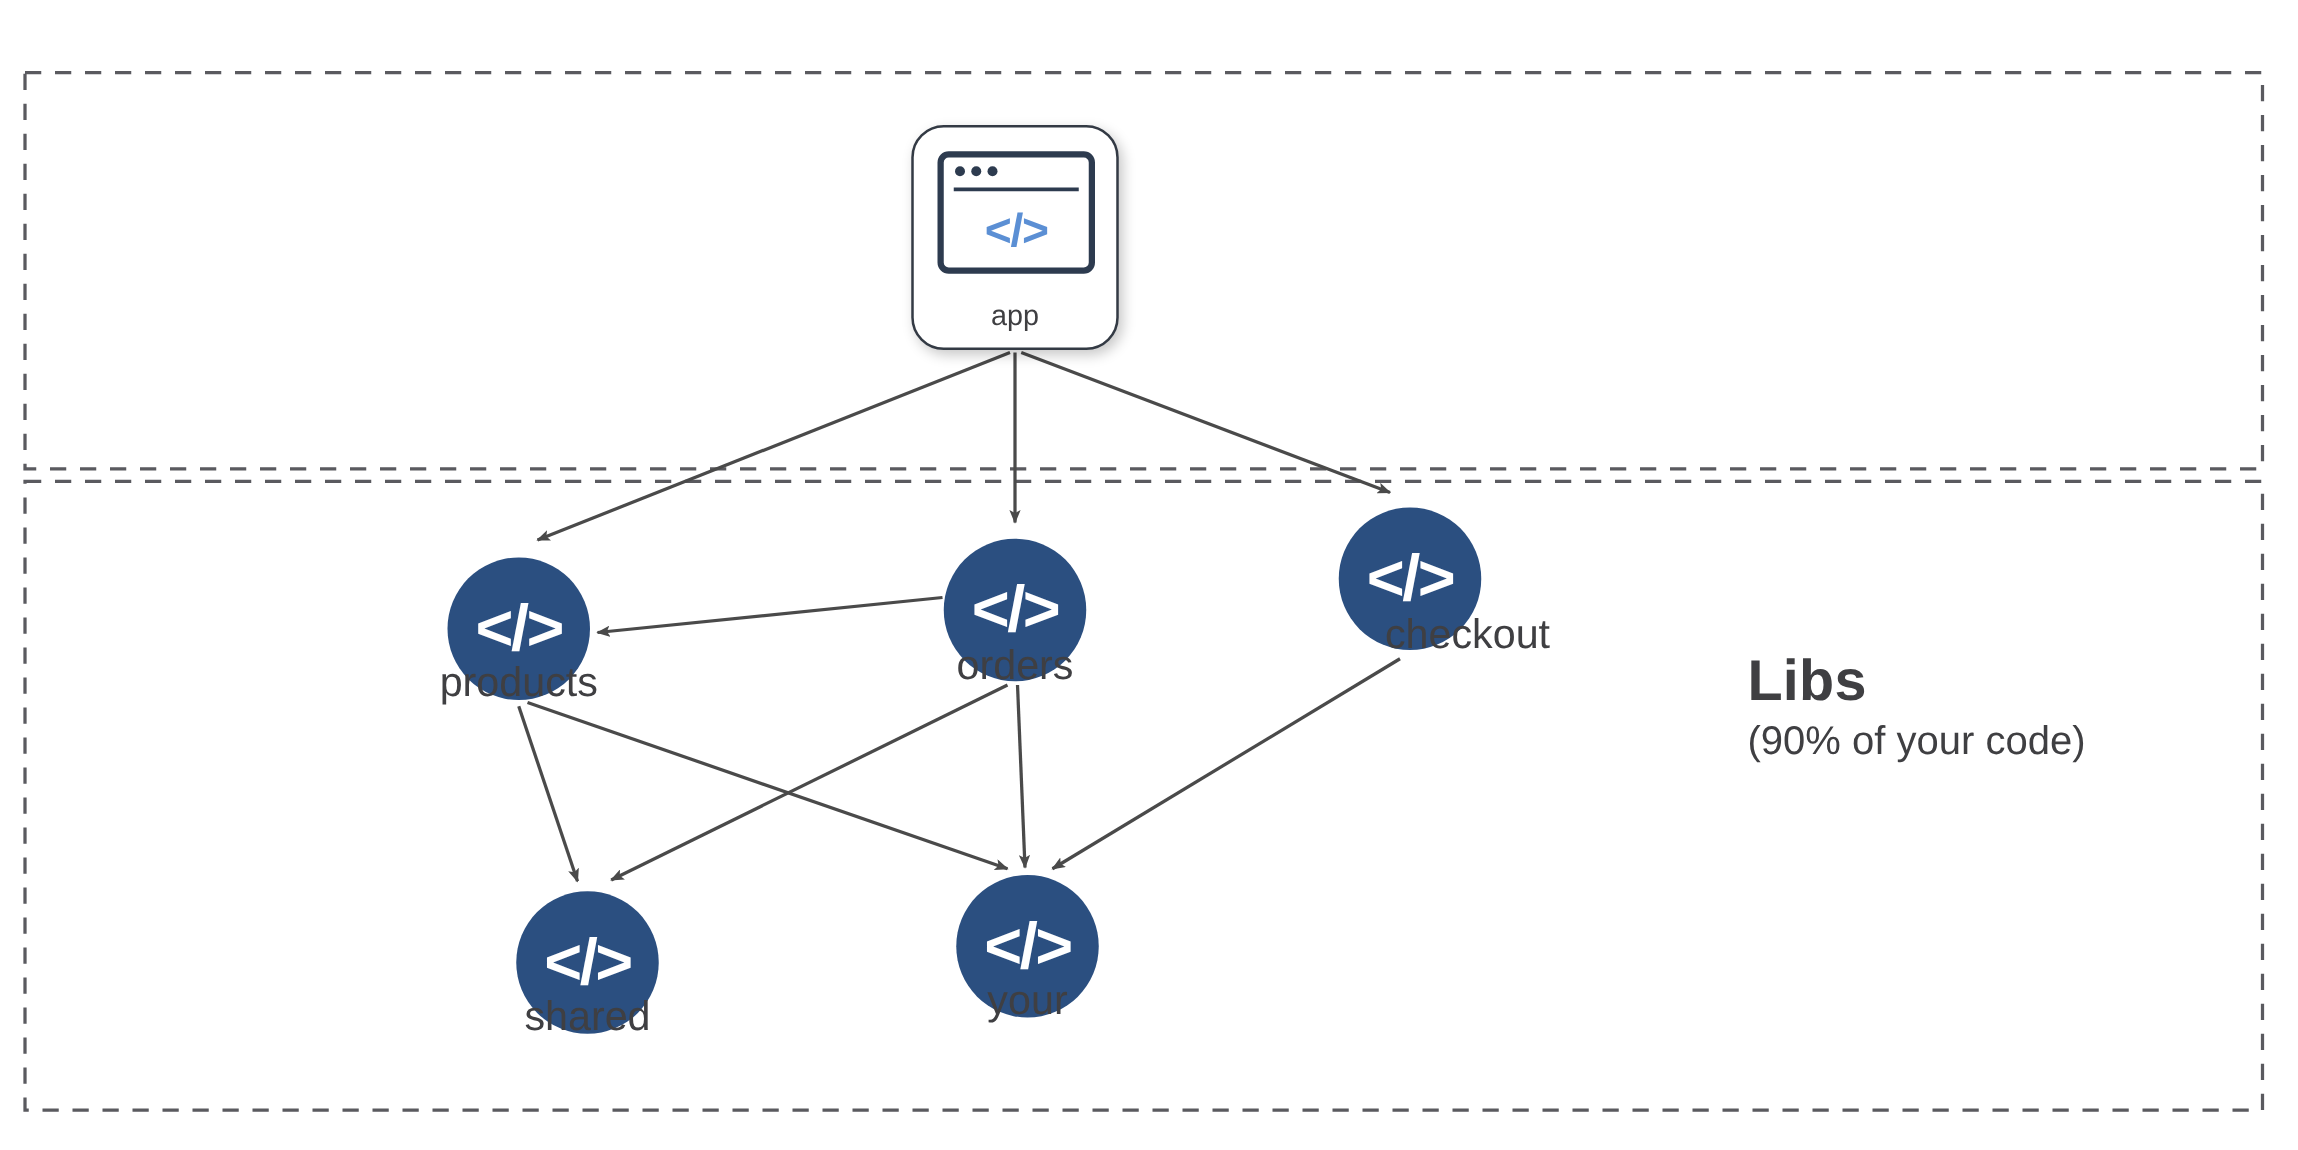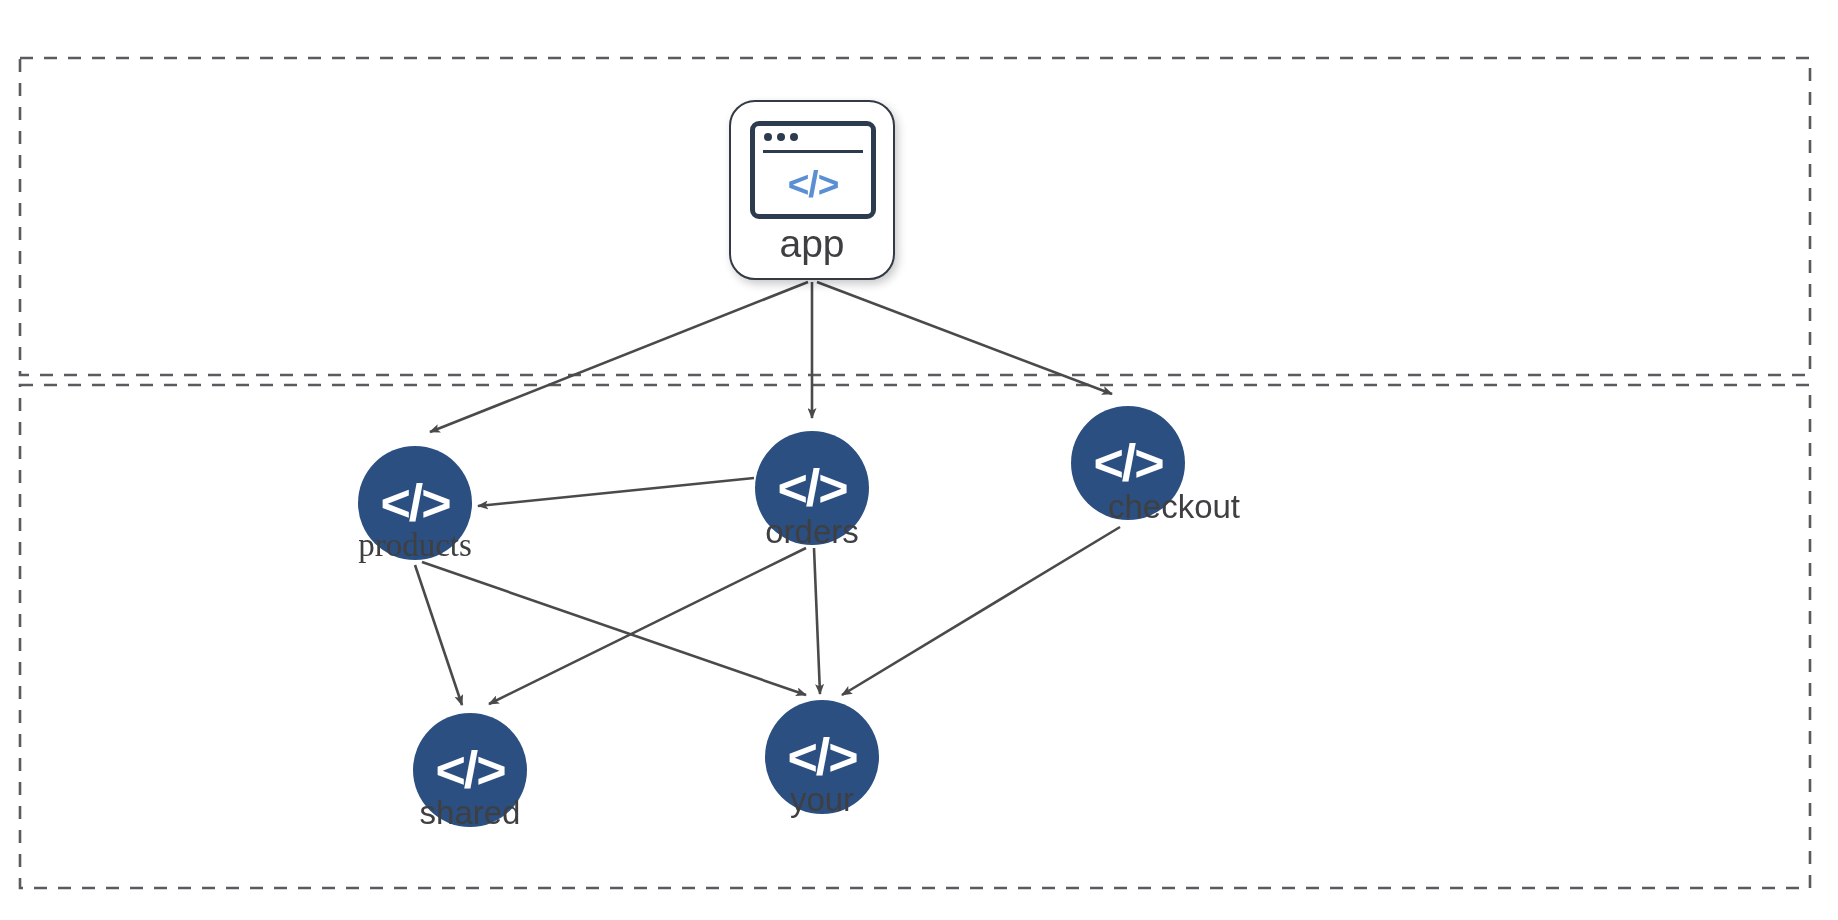--- a/index.html
+++ b/index.html
@@ -66,21 +66,21 @@
     border: 2px solid #333a44;
     border-radius: 26px;
     box-shadow: 3px 4px 10px rgba(0,0,0,0.22);
     box-sizing: border-box;
   }
   #app-card-caption {
     position: absolute;
     left: 50%;
     bottom: 12px;
     transform: translateX(-50%);
-    font-size: 39px;
+    font-size: 23px;
     color: #3f3f42;
     white-space: nowrap;
   }
   .browser-icon {
     position: absolute;
     left: 19px;
     top: 19px;
     width: 126px;
     height: 98px;
     border: 5px solid #2d3b4f;
@@ -186,21 +186,25 @@
         <i></i>
           <i></i>
           <i></i>
       </div>
       <div class="browser-bar"></div>
       <div class="browser-code">&lt;/&gt;</div>
     </div>
     <div id="app-card-caption">app</div>
   </div>
 
-  <div class="node-caption" style="left:415px; top:527px;font-family:Liberation Serif, serif;">products</div>
+  <div class="node-caption" style="left:415px; top:527px;">products</div>
   <div class="node-caption" style="left:812px; top:513px;">orders</div>
   <div class="node-caption" style="left:1128px; top:488px;margin-left:46px;">checkout</div>
   <div class="node-caption" style="left:470px; top:794px;text-align:center;">shared</div>
   <div class="node-caption" style="left:822px; top:781px;">your</div>
 
 
+  <div class="zone-label" id="libs-zone-label">
+    <div class="zone-title">Libs</div>
+    <div class="zone-sub">(90% of your code)</div>
+  </div>
 
 </div>
 
 </body></html>

